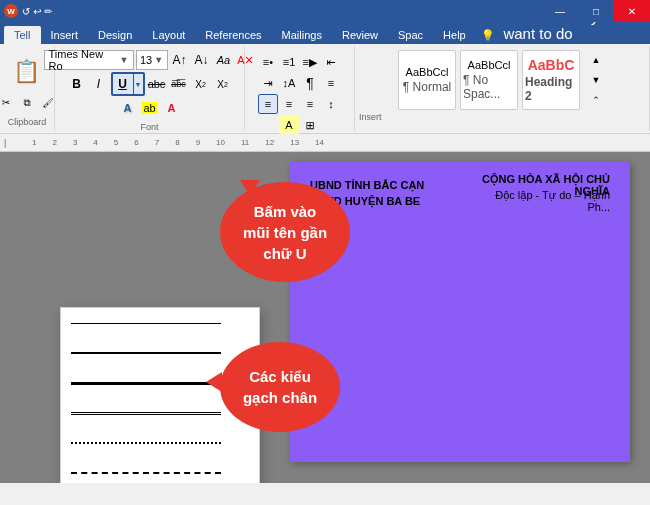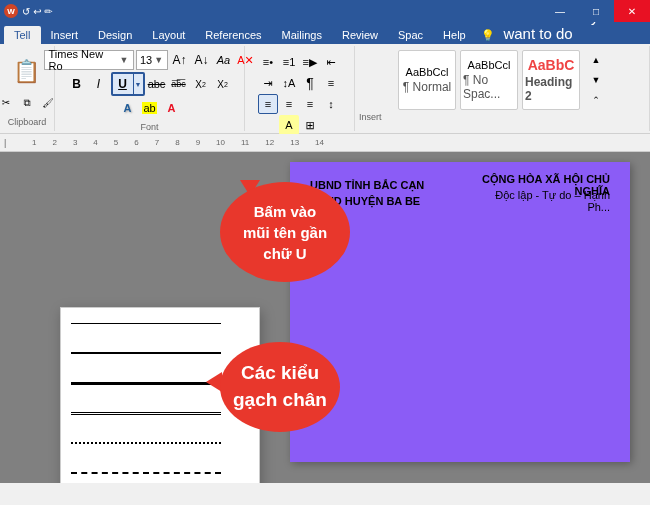--- a/index.html
+++ b/index.html
@@ -527,21 +527,21 @@
 chữ U</span>
     </div>
 
     <div style="position:absolute; bottom:-14px; left:20px; width:0; height:0;
                 border-left: 10px solid transparent;
                 border-right: 10px solid transparent;
                 border-top: 16px solid #e8372c;"></div>
   </div>
 
   <div style="position:absolute; left:220px; top:190px; z-index:200;">
-    <div class="bubble" style="width:120px; height:90px; font-size:19px; line-height:1.4; padding:10px; border-radius:50%;">
+    <div class="bubble" style="width:120px; height:90px; font-size:15px; line-height:1.4; padding:10px; border-radius:50%;">
       <span style="white-space:pre-line;">Các kiểu
 gạch chân</span>
     </div>
 
     <div style="position:absolute; top:30px; left:-14px; width:0; height:0;
                 border-top: 10px solid transparent;
                 border-bottom: 10px solid transparent;
                 border-right: 16px solid #e8372c;"></div>
   </div>
 

